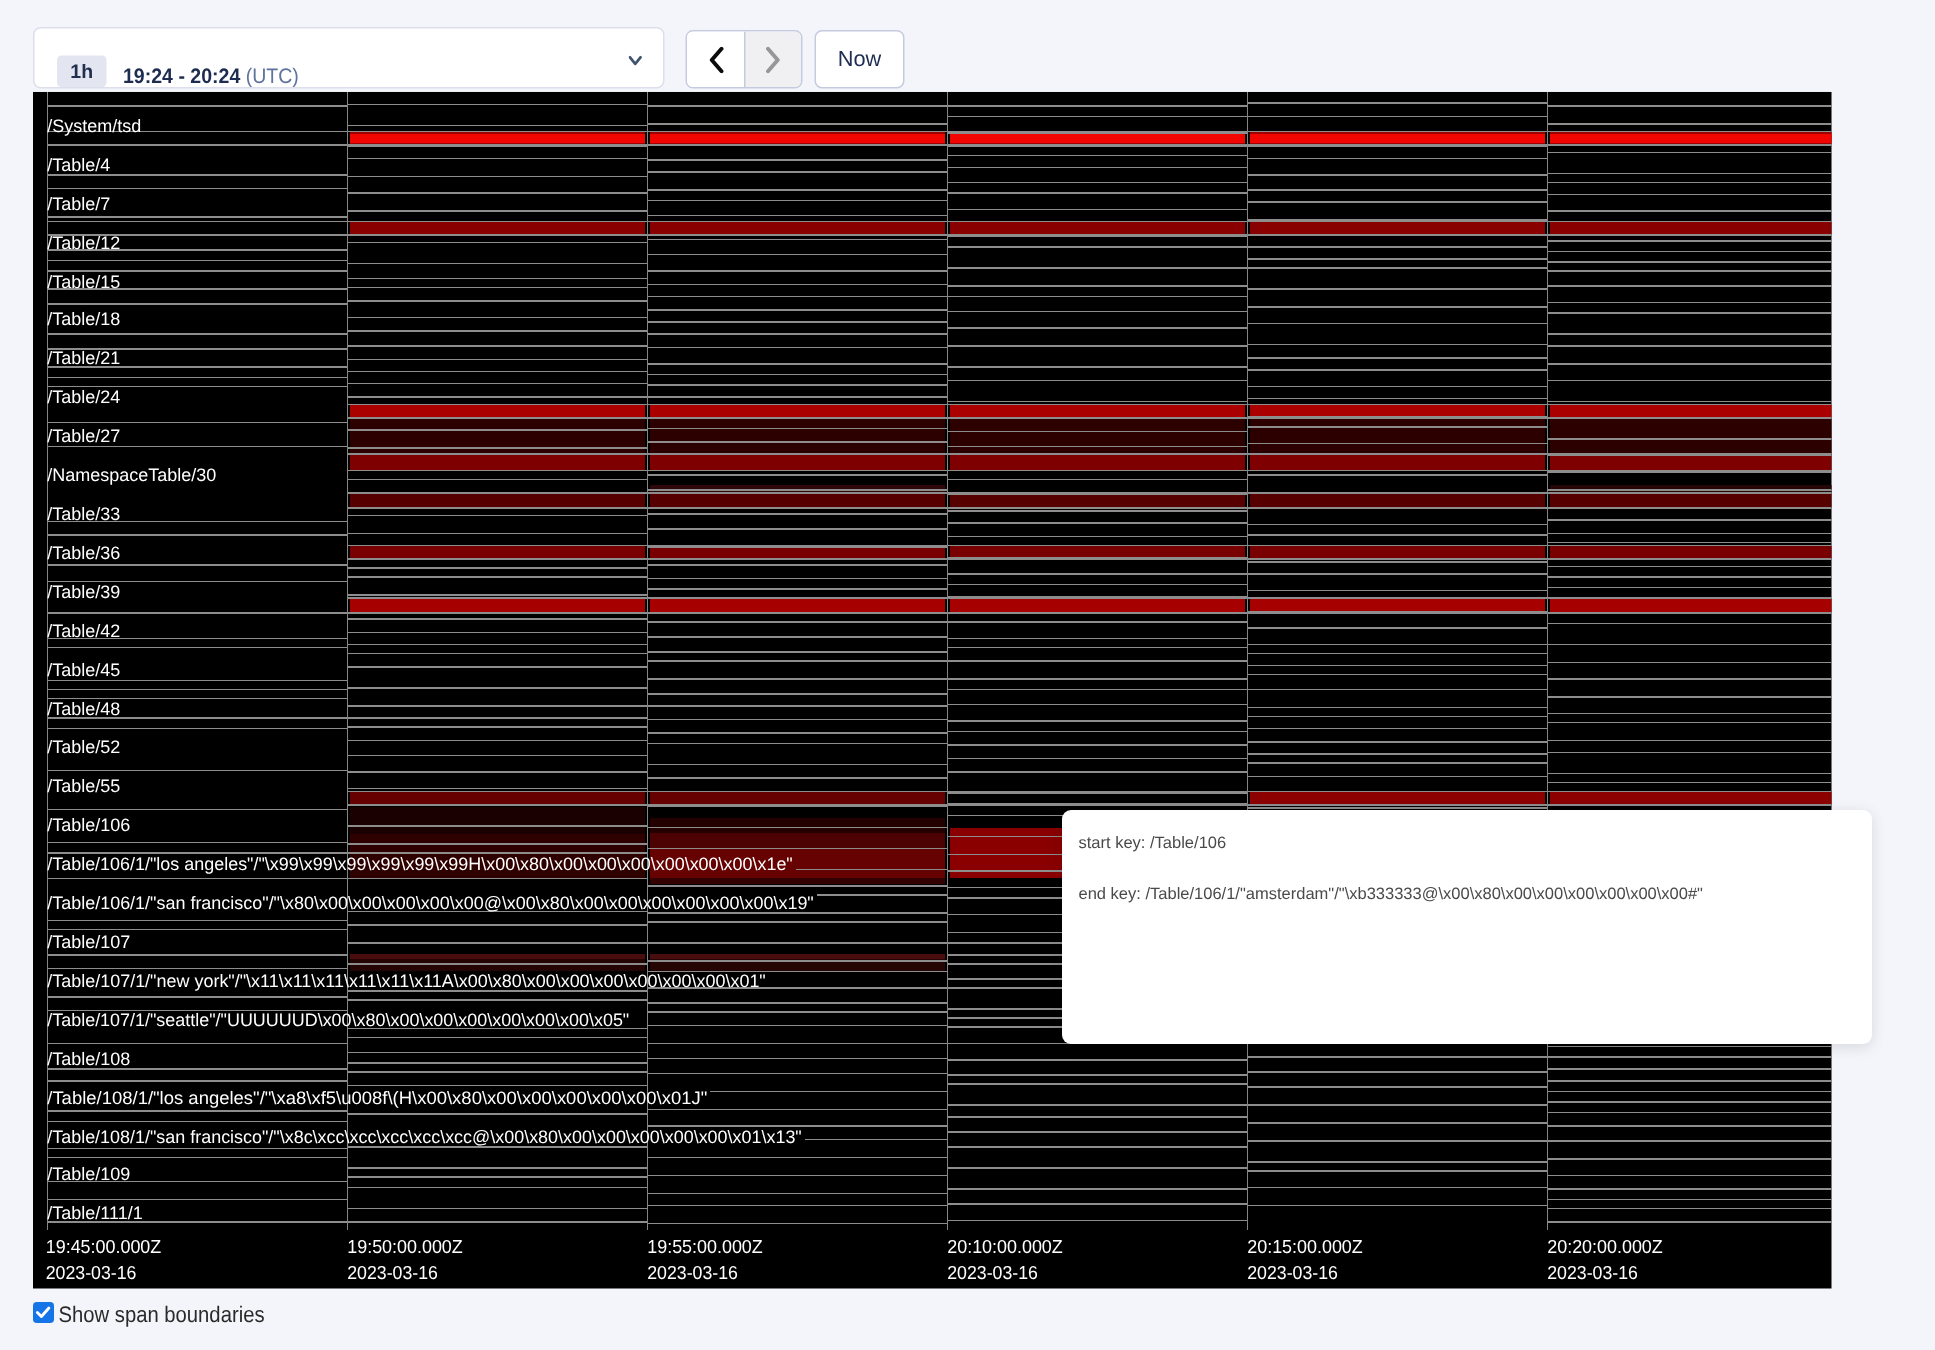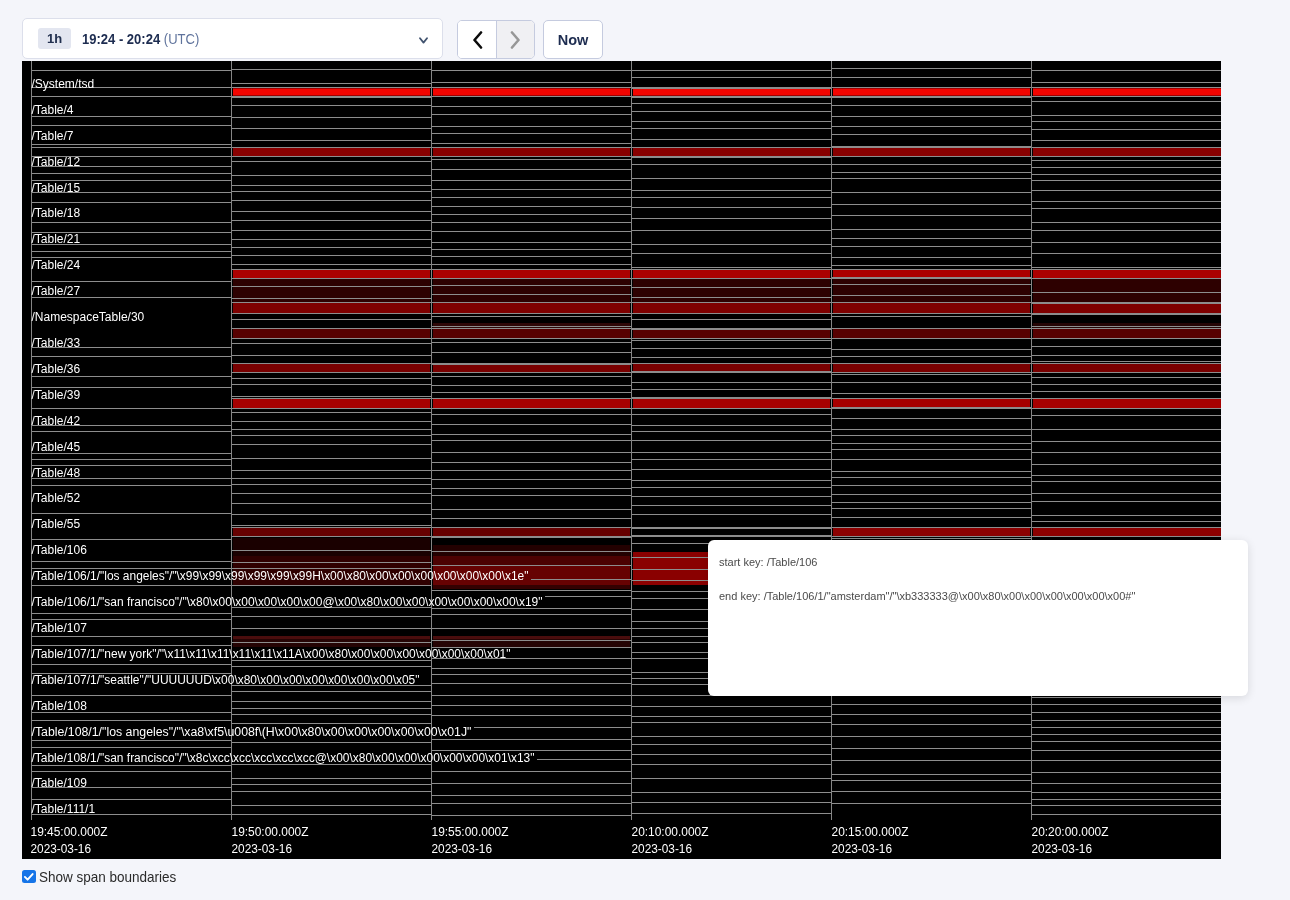--- a/index.html
+++ b/index.html
@@ -1,27 +1,27 @@
 <!DOCTYPE html>
 <html><head><meta charset="utf-8"><style>
 *{margin:0;padding:0;box-sizing:border-box}
 body{width:1290px;height:900px;background:#f4f5fa;font-family:"Liberation Sans",sans-serif;position:relative;overflow:hidden}
-.sel{position:absolute;left:22px;top:18px;width:421px;height:41px;background:#fff;border:1px solid #dcdfeb;border-radius:5px;display:flex;align-items:center}
+.sel{position:absolute;left:22px;top:18px;width:421px;height:41px;background:#fff;border:1px solid #dcdfeb;border-radius:5px;display:flex;align-items:flex-end}
 .badge{margin-left:15px;width:33px;height:21px;background:#e3e6f0;border-radius:3px;display:flex;align-items:center;justify-content:center;font-size:13px;font-weight:bold;color:#22304f;flex:none}
 .rangetxt{margin-left:11px;font-size:14px;color:#1d2c50;font-weight:bold;white-space:nowrap;display:inline-block;transform:scaleX(0.93);transform-origin:0 50%}
 .rangetxt .utc{color:#5f739c;font-weight:normal}
 .chev{position:absolute;right:14px;top:18px}
 .grp{position:absolute;left:457px;top:20px;width:78px;height:39px;border:1px solid #c5cbdf;border-radius:5px;background:#fff;display:flex;overflow:hidden}
 .grp .g1{width:39px;height:100%;display:flex;align-items:center;justify-content:center;background:#fff}
 .grp .g2{width:38px;height:100%;display:flex;align-items:center;justify-content:center;background:#f0f0f3;border-left:1px solid #c5cbdf}
-.nowb{position:absolute;left:543px;top:20px;width:60px;height:39px;border:1px solid #c5cbdf;border-radius:5px;background:#fff;display:flex;align-items:center;justify-content:center;font-size:14.5px;font-weight:bold;color:#1d2c50}
+.nowb{position:absolute;left:543px;top:20px;width:60px;height:39px;border:1px solid #c5cbdf;border-radius:5px;background:#fff;display:flex;align-items:center;justify-content:center;font-size:14.5px;font-weight:normal;color:#1d2c50}
 .canvas{position:absolute;left:22px;top:61px;width:1199px;height:584px;background:#e5e5e5}
 .tip{position:absolute;left:708px;top:540px;width:540px;height:156px;background:#fff;border-radius:6px;box-shadow:0 2px 10px rgba(0,0,0,.12);padding:11px 0 0 11px;font-size:11px;color:#4a4a4a;z-index:5}
 .tip div{height:34px;line-height:23px}
-.cbrow{position:absolute;left:22px;top:868px;display:flex;align-items:center}
+.cbrow{position:absolute;left:22px;top:868px;display:flex;align-items:flex-start}
 .cb{width:13.5px;height:13.5px;background:#1574e8;border-radius:2.5px;flex:none}
 .cblab{margin-left:3.5px;font-size:15px;color:#2a2a2a;white-space:nowrap;display:inline-block;transform:scaleX(0.9);transform-origin:0 50%}
 </style></head><body>
 <div class="sel">
     <span class="badge">1h</span>
     <span class="rangetxt">19:24 - 20:24 <span class="utc">(UTC)</span></span>
 <svg class="chev" width="9" height="7" viewBox="0 0 9 7">
       <path d="M1 1.2 L4.5 5.6 L8 1.2" stroke="#41536f" stroke-width="1.8" fill="none" stroke-linecap="round" stroke-linejoin="round"></path>
     </svg>
   </div>

